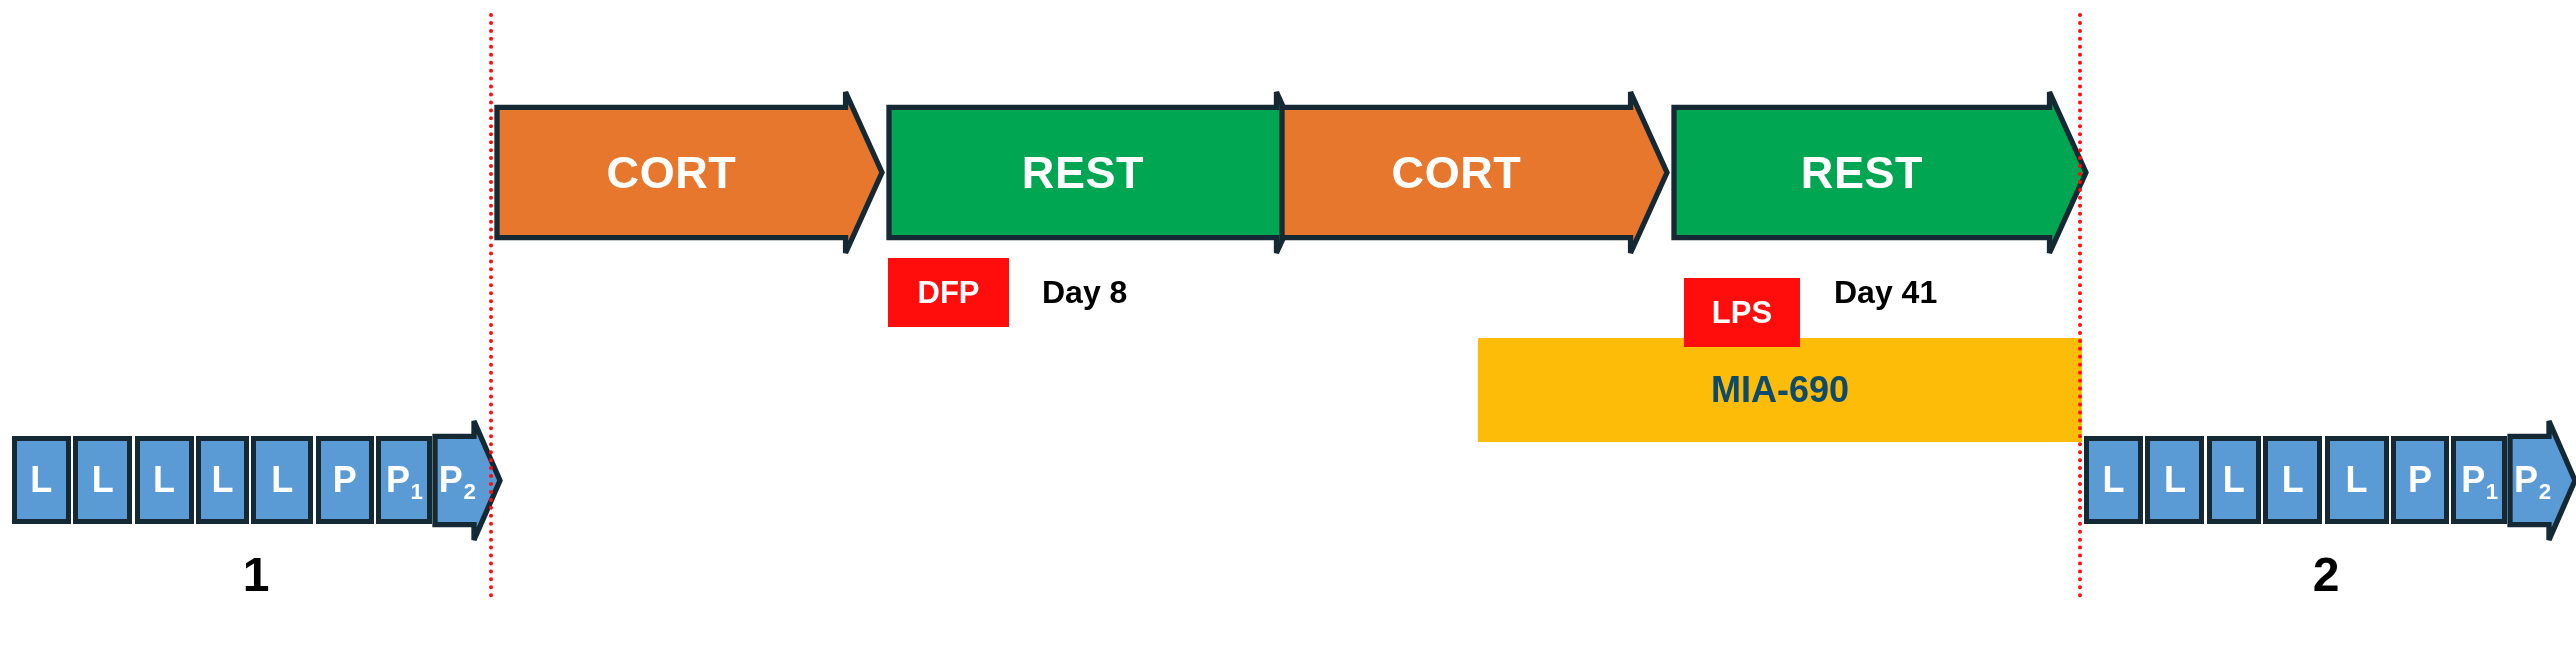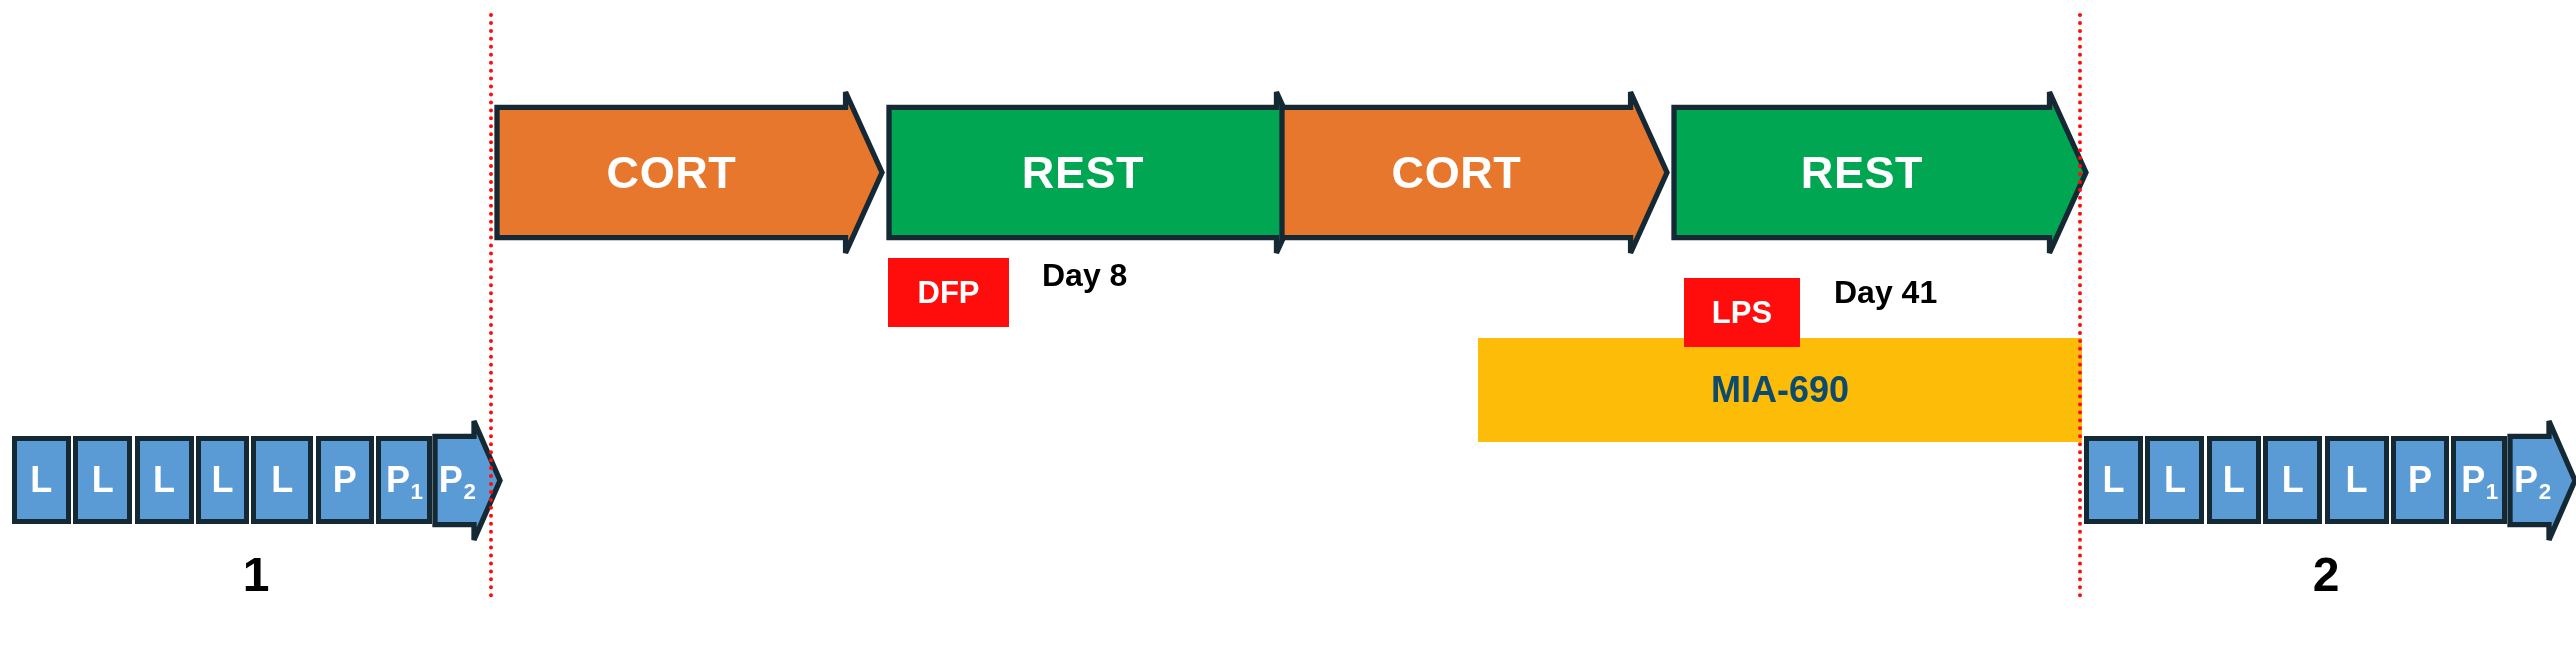--- a/index.html
+++ b/index.html
@@ -174,21 +174,21 @@
       </svg>
       <div class="proc-label">CORT</div>
     </div>
     <div class="proc-arrow" style="left: 1674px; top: 107px; width: 412px; height: 131px;">
       <svg viewBox="0 -26 700 274" preserveAspectRatio="none" style="position: absolute; left: 0px; top: -15.3px; width: 412px; height: 161px;">
         <polygon points="0,0 638,0 638,-26 700,111 638,248 638,222 0,222" fill="#00A651" stroke="#152935" stroke-width="9" stroke-linejoin="miter"></polygon>
       </svg>
       <div class="proc-label">REST</div>
     </div>
     <div class="badge" style="left: 888px; top: 258px; width: 121px; height: 69px; background: rgb(255, 13, 13);">DFP</div>
-    <div class="day-label" style="left: 1042px; top: 241px; height: 69px;">Day 8</div>
+    <div class="day-label" style="left: 1042px; top: 258px; height: 69px;">Day 8</div>
     <div class="badge" style="left: 1684px; top: 258px; width: 116px; height: 69px; background: rgb(255, 13, 13); margin-top: 20px;">LPS</div>
     <div class="day-label" style="left: 1834px; top: 258px; height: 69px;">Day 41</div>
     <div class="drug-bar" style="left: 1478px; top: 338px; width: 604px; height: 104px; background: rgb(252, 188, 8);">MIA-690</div>
     <div class="test-block" style="left: 11.8px; top: 436px; height: 88px;">
       <div class="test-cell" style="width: 59px;">
         <span>L</span>
       </div>
       <div class="test-cell" style="width: 59px;">
         <span>L</span>
       </div>

